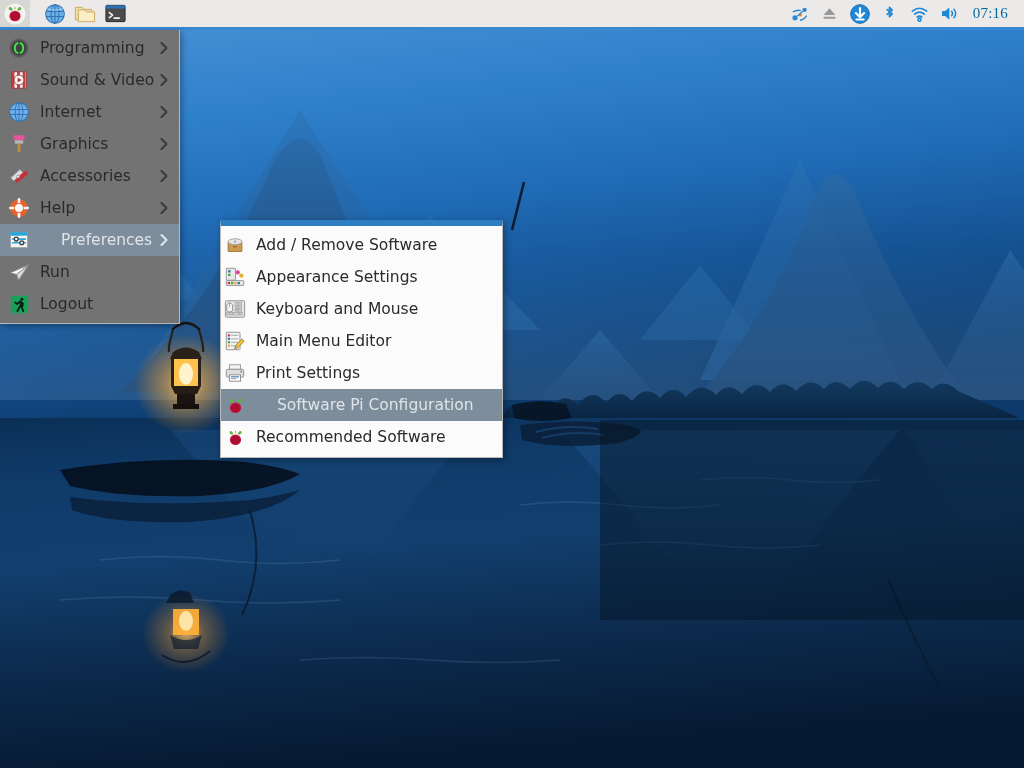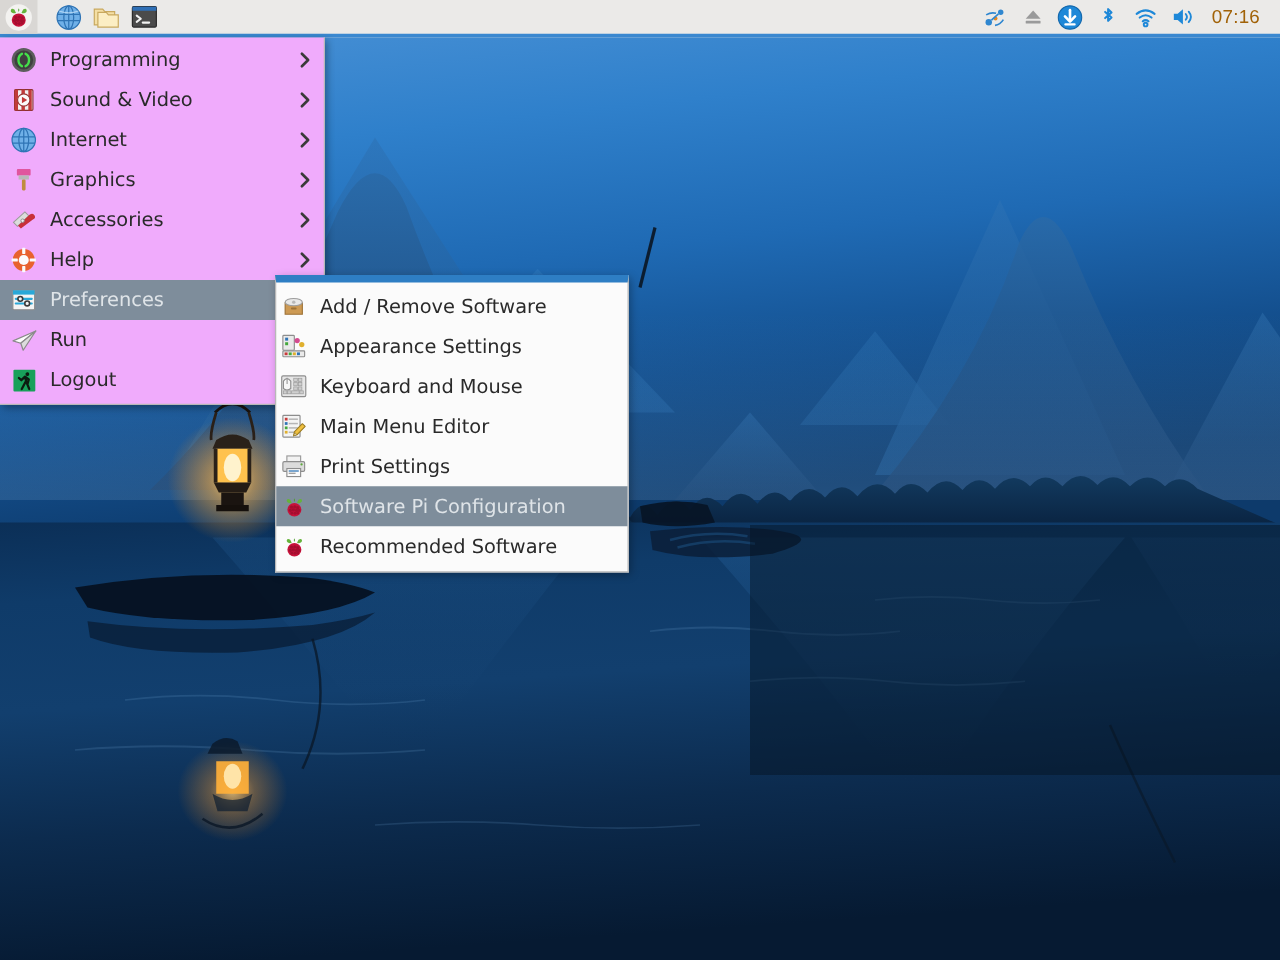--- a/index.html
+++ b/index.html
@@ -23,28 +23,28 @@
   .tb-launchers { display:flex; align-items:center; height:27px; }
   .tb-btn {
     width:30px; height:27px; display:flex; align-items:center; justify-content:center;
   }
   .tb-btn.active { background:#d9d7d4; }
   .tb-gap { width:10px; }
   .tb-spacer { flex:1; }
   .tray { display:flex; align-items:center; height:27px; padding-right:8px; gap:4px; }
   .tray-item { width:26px; height:27px; display:flex; align-items:center; justify-content:center; }
   #clock {
-    font-size:15px; color:#a16207; padding:0 8px 0 6px;
-    font-family:Liberation Sans, sans-serif; letter-spacing:0.2px;
+    font-size:15px; color:#0369a1; padding:0 8px 0 6px;
+    font-family:Liberation Serif, serif; letter-spacing:0.2px;
   }
 
   
   #main-menu {
-    position:absolute; left:0; top:30px; width:260px;
-    background:#f0abfc;
+    position:absolute; left:0; top:30px; width:180px;
+    background:#737373;
     border:1px solid #b8b8b8; border-top:none; border-left:none;
     box-shadow:2px 2px 6px rgba(0,0,0,.33);
     padding:2px 0 3px 0; z-index:70;
   }
   #sub-menu {
     position:absolute; left:220px; top:220px; width:283px;
     background:#fbfbfb;
     border:1px solid #b8b8b8;
     border-top:6px solid #2e7ec4;
     box-shadow:2px 2px 7px rgba(0,0,0,.35);
@@ -58,21 +58,21 @@
   .mi.sel { background:#7e8d9b; }
   .mi .ico {
     width:24px; height:24px; flex:0 0 24px;
     display:flex; align-items:center; justify-content:center;
     margin-right:9px;
   }
   .mi .lbl {
     font-size:15.5px; color:#2a2a2a; white-space:nowrap;
     font-family:"DejaVu Sans", sans-serif;
   }
-  .mi.sel .lbl { color:#dfe4e8; }
+  .mi.sel .lbl { color:#dfe4e8;margin-left:21px; }
   .mi .arw { margin-left:auto; padding-right:3px; display:flex; align-items:center; }
   .mi.sel .arw svg path { stroke:#e2e7eb; }
   svg { display:block; }
 </style>
 </head>
 <body>
 
 <div id="desktop">
 
   <svg id="wallpaper" viewBox="0 0 1024 768" preserveAspectRatio="none">

